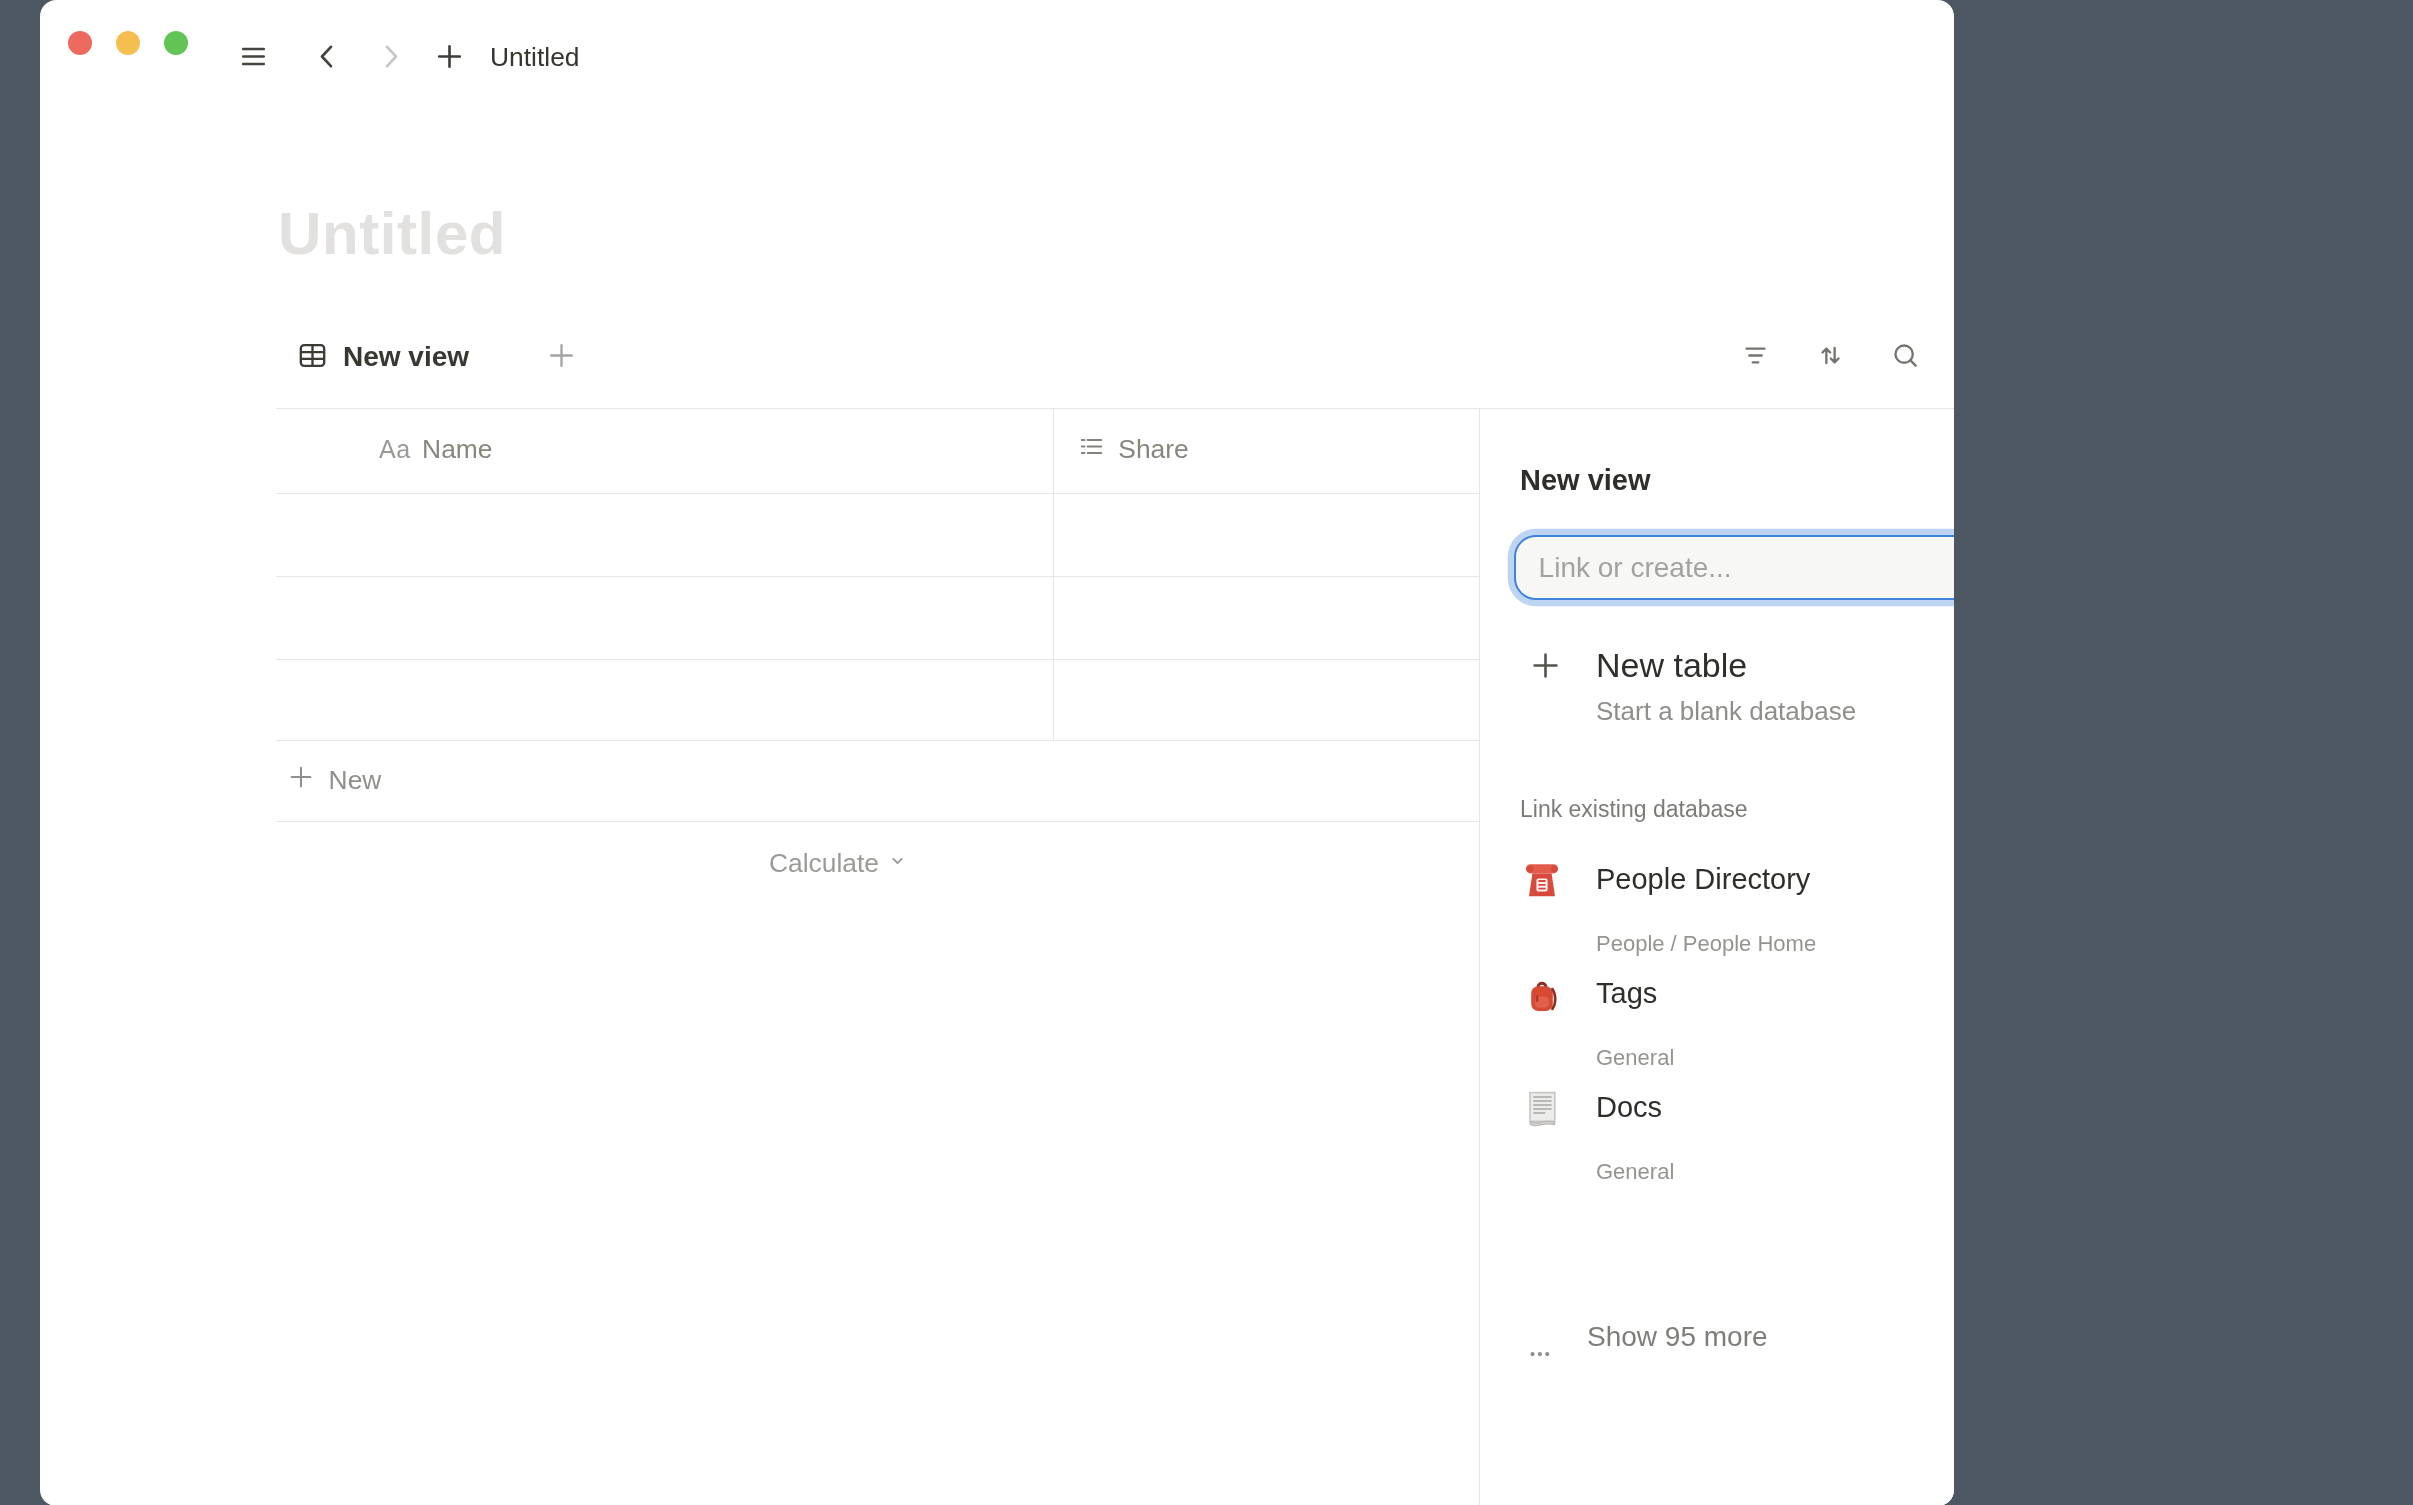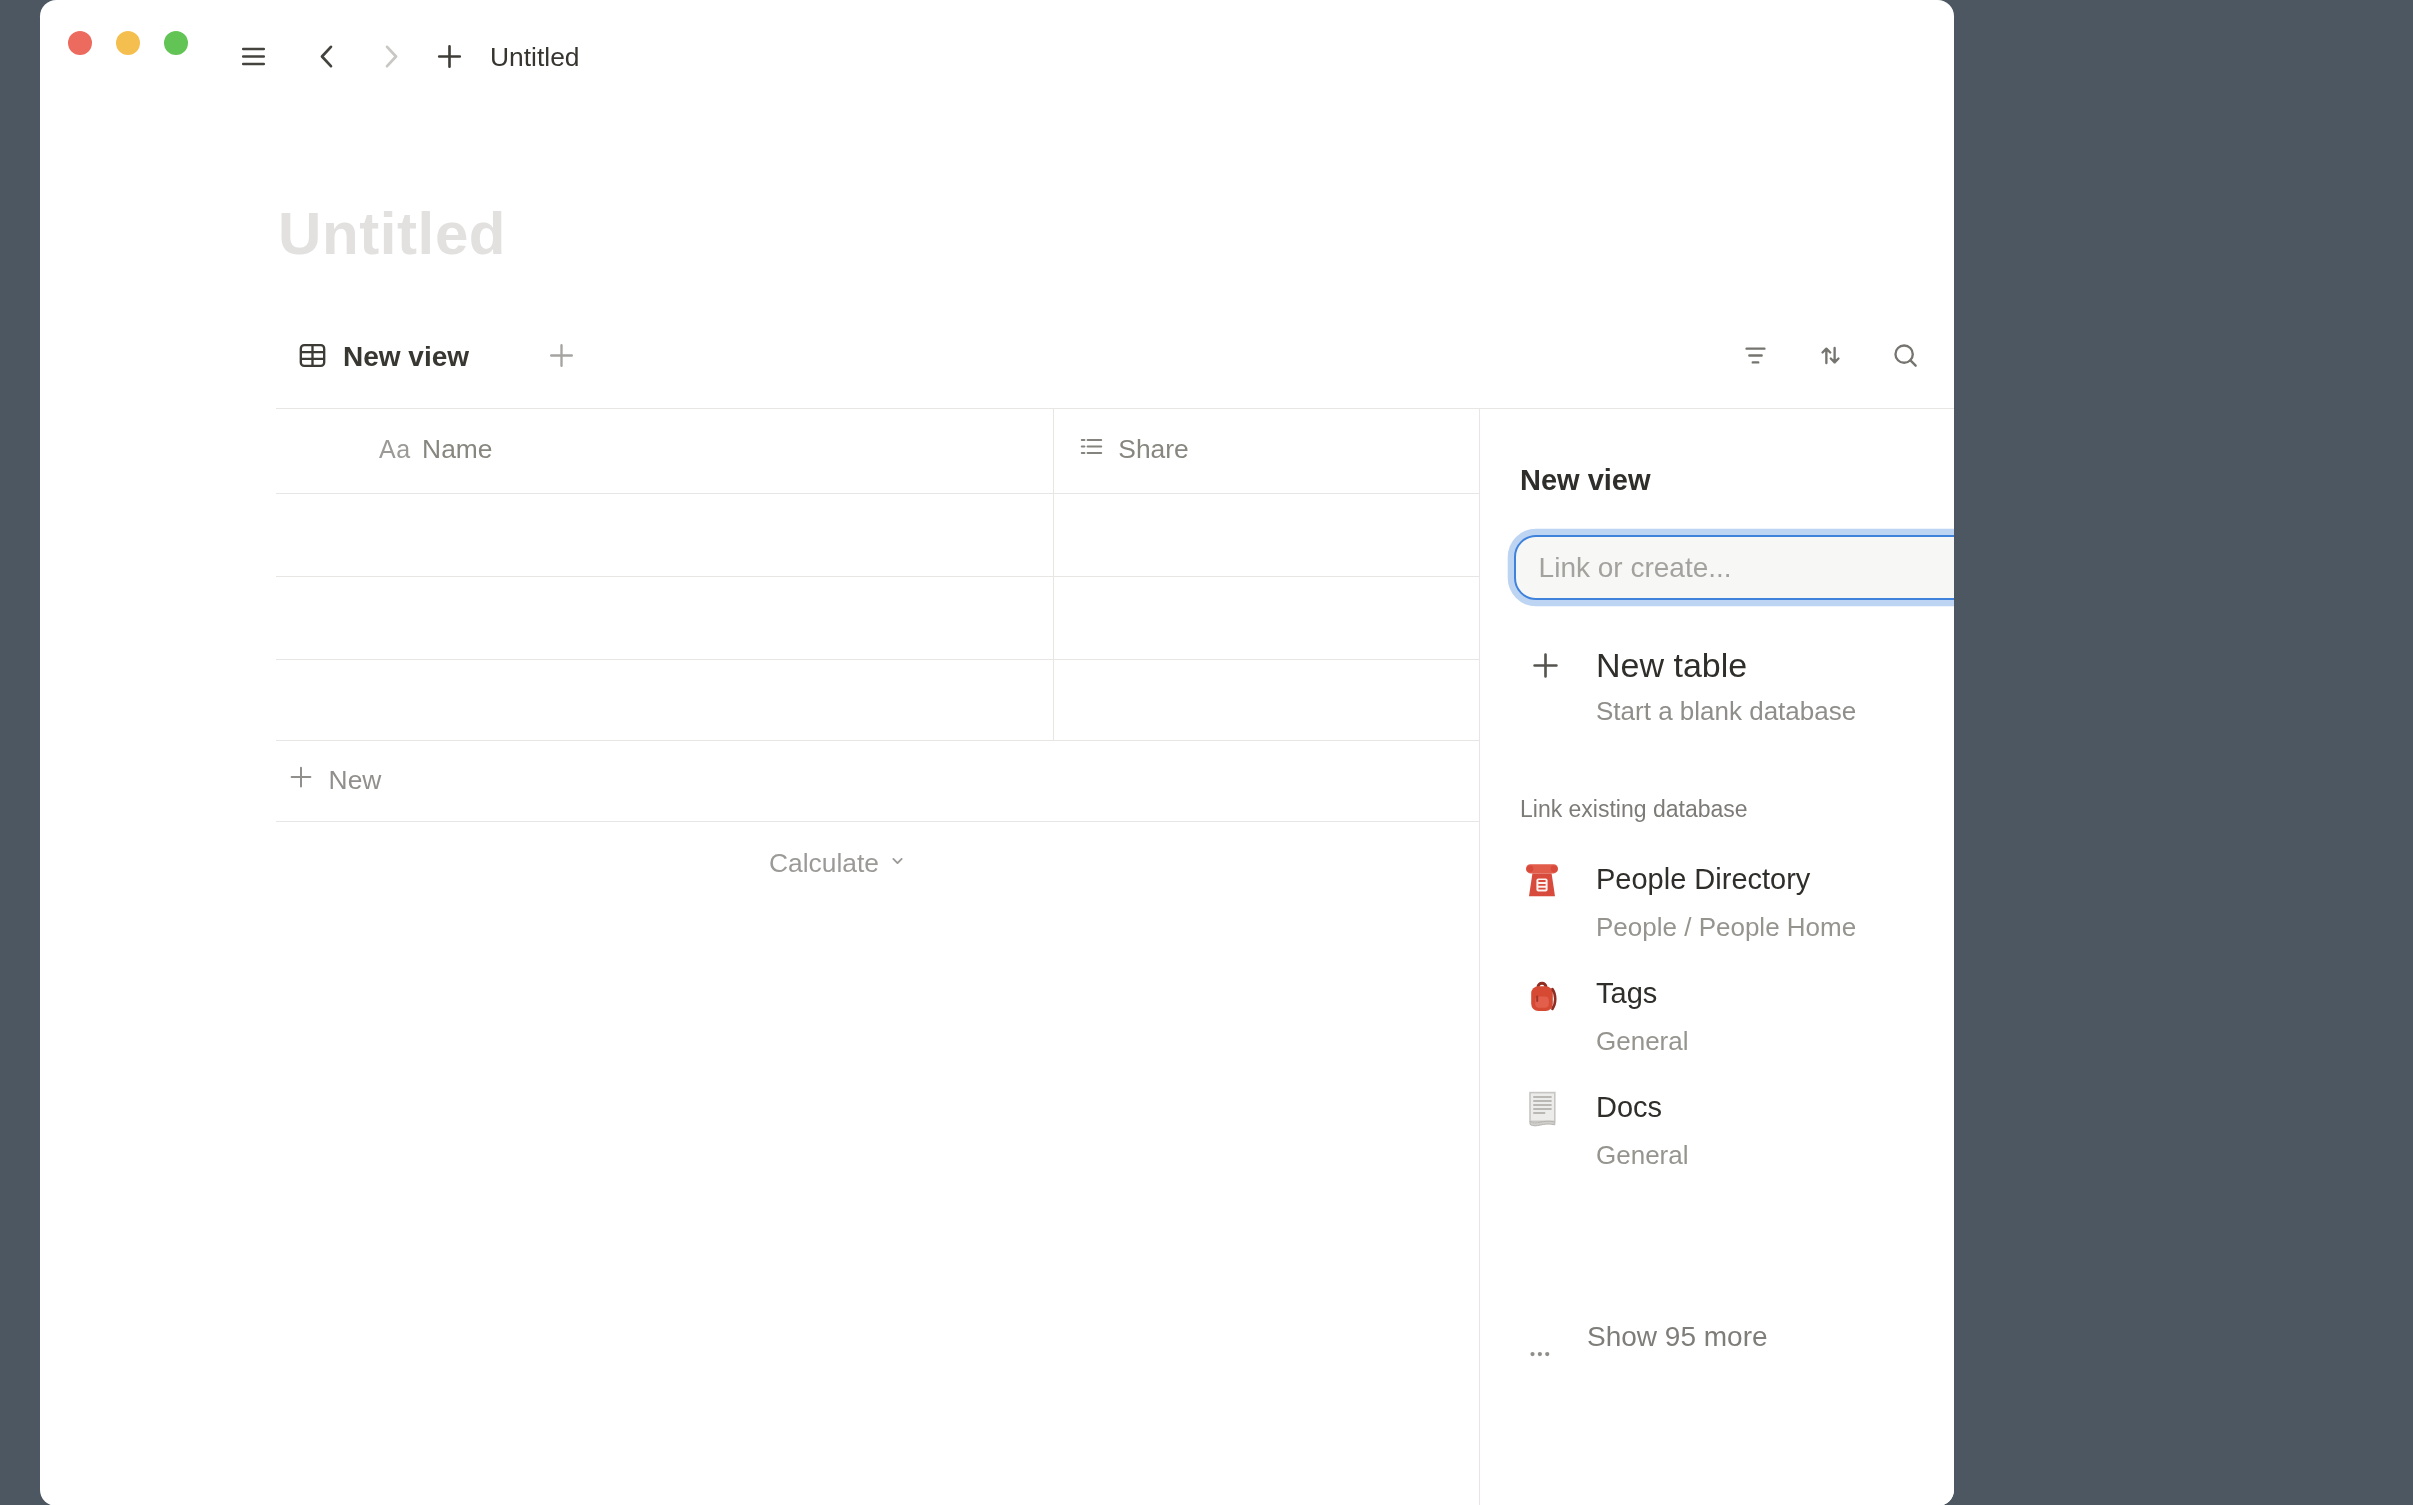--- a/index.html
+++ b/index.html
@@ -81,21 +81,21 @@
   .opt-new-table{position:absolute;left:0;top:239px;width:100%;cursor:pointer;}
   .opt-new-table .plus-box{position:absolute;left:48px;top:0;width:35px;height:35px;}
   .opt-title{position:absolute;left:116px;top:0;font-size:34px;line-height:35px;color:#2f2e2a;}
   .opt-sub{position:absolute;left:116px;top:48px;font-size:26px;line-height:31px;color:#8f8e8a;}
   .section-label{position:absolute;left:40px;top:385px;font-size:23px;line-height:30px;color:#7c7b77;font-weight:500;}
   .db-list{position:absolute;left:0;top:453px;width:100%;}
   .db-item{position:relative;height:114px;cursor:pointer;}
   .db-item .emoji{position:absolute;left:38px;top:-5px;width:48px;height:48px;}
   .db-item .emoji svg{width:48px;height:48px;}
   .db-item .t{position:absolute;left:116px;top:0;font-size:29px;line-height:35px;color:#2f2e2a;}
-  .db-item .s{position:absolute;left:116px;top:50px;font-size:26px;line-height:31px;color:#95948f;}
+  .db-item .s{position:absolute;left:116px;top:66px;font-size:22px;line-height:31px;color:#95948f;}
   .show-more{position:absolute;left:0;top:910px;height:35px;width:100%;display:flex;align-items:center;cursor:pointer;}
   .show-more svg{position:absolute;left:44px;width:34px;height:34px;}
   .show-more .t{position:absolute;left:107px;font-size:28px;color:#7e7d79;}
 </style>
 </head>
 <body>
 
 <div class="window">
 
   <div class="traffic">

